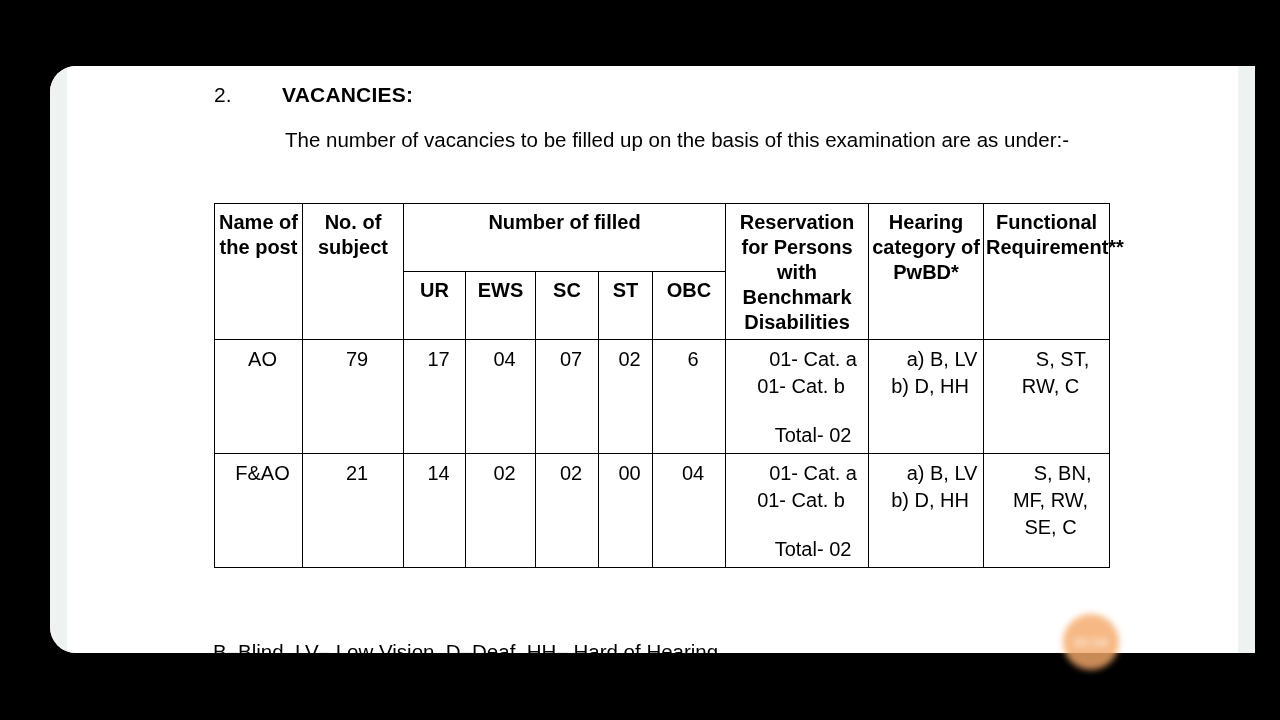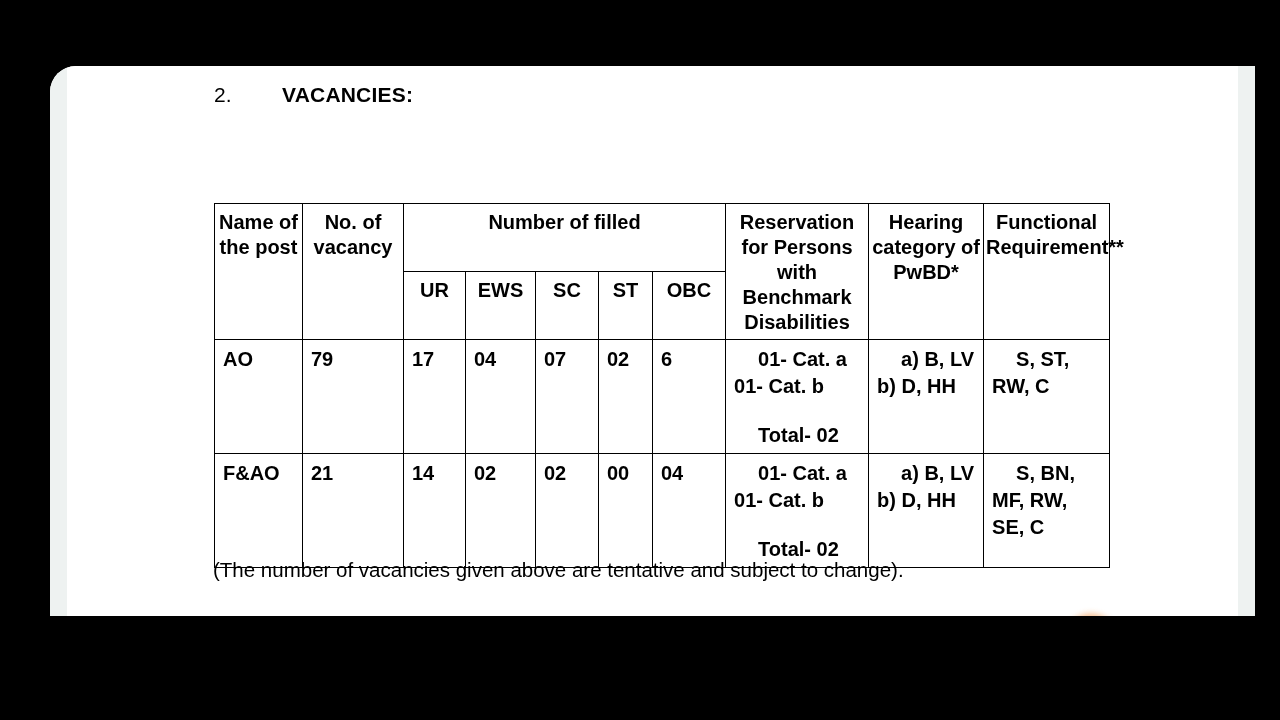--- a/index.html
+++ b/index.html
@@ -9,21 +9,21 @@
   }
   body {
     width: 1280px;
     height: 720px;
     overflow: hidden;
     font-family: "Liberation Sans", sans-serif;
   }
   #screen {
     position: relative;
     width: 1280px;
-    height: 616px;
+    height: 720px;
     background: #000000;
     overflow: hidden;
   }
 
   
   #page-surface {
     position: absolute;
     left: 50px;
     top: 66px;
     width: 1205px;
@@ -111,22 +111,22 @@
     padding: 0;
     vertical-align: top;
   }
   #vacancy-table th {
     font-weight: 700;
     text-align: center;
     line-height: 25px;
     padding: 6px 2px 4px 2px;
   }
   #vacancy-table td {
-    font-weight: 700;
-    text-align: left;
+    font-weight: 400;
+    text-align: center;
     line-height: 27px;
     padding: 6px 0 4px 8px;
   }
   td.numcell { text-align: left; padding-left: 9px; }
   td.bold    { font-weight: 700; }
   .cell-lines { white-space: pre-line; margin-left: 24px; }
   .spacer-gap { display: block; height: 22px; }
 
   .cg1 { width: 88px; }
   .cg2 { width: 101px; }
@@ -182,38 +182,39 @@
 
     <div id="left-gutter"></div>
     <div id="right-gutter"></div>
 
     <div id="doc">
 
       <div class="heading-row">
         <span class="heading-num">2.</span><span class="heading-text">VACANCIES:</span>
       </div>
 
+      <div class="intro-para">The number of vacancies to be filled up on the basis of this examination are as under:-</div>
 
       <table id="vacancy-table">
         <colgroup>
           <col class="cg1">
             <col class="cg2">
             <col class="cg3">
             <col class="cg4">
           <col class="cg5">
             <col class="cg6">
             <col class="cg7">
             <col class="cg8">
           <col class="cg9">
             <col class="cg10">
         </colgroup>
         <thead>
           <tr>
             <th rowspan="2">Name of the post</th>
-            <th rowspan="2">No. of vacancy</th>
+            <th rowspan="2">No. of subject</th>
             <th colspan="5">Number of filled</th>
             <th rowspan="2">Reservation for Persons with Benchmark Disabilities</th>
             <th rowspan="2">Hearing category of PwBD*</th>
             <th rowspan="2">Functional Requirement**</th>
           </tr>
           <tr>
             <th>UR</th>
             <th>EWS</th>
             <th>SC</th>
             <th>ST</th>
@@ -264,21 +265,21 @@
             </td>
             <td>
               <span class="cell-lines">S, BN,
 MF, RW,
 SE, C</span>
             </td>
           </tr>
         </tbody>
       </table>
 
-      <div class="note-line" id="note-tentative">(The number of vacancies given above are tentative and subject to change).</div>
+      <div class="note-line" id="note-abbr-body">B–Blind, LV– Low Vision, D–Deaf, HH– Hard of Hearing</div>
 
     </div>
   </div>
 
   <div id="timer-badge">
     <span>00:04</span>
   </div>
 
 </div>
 

